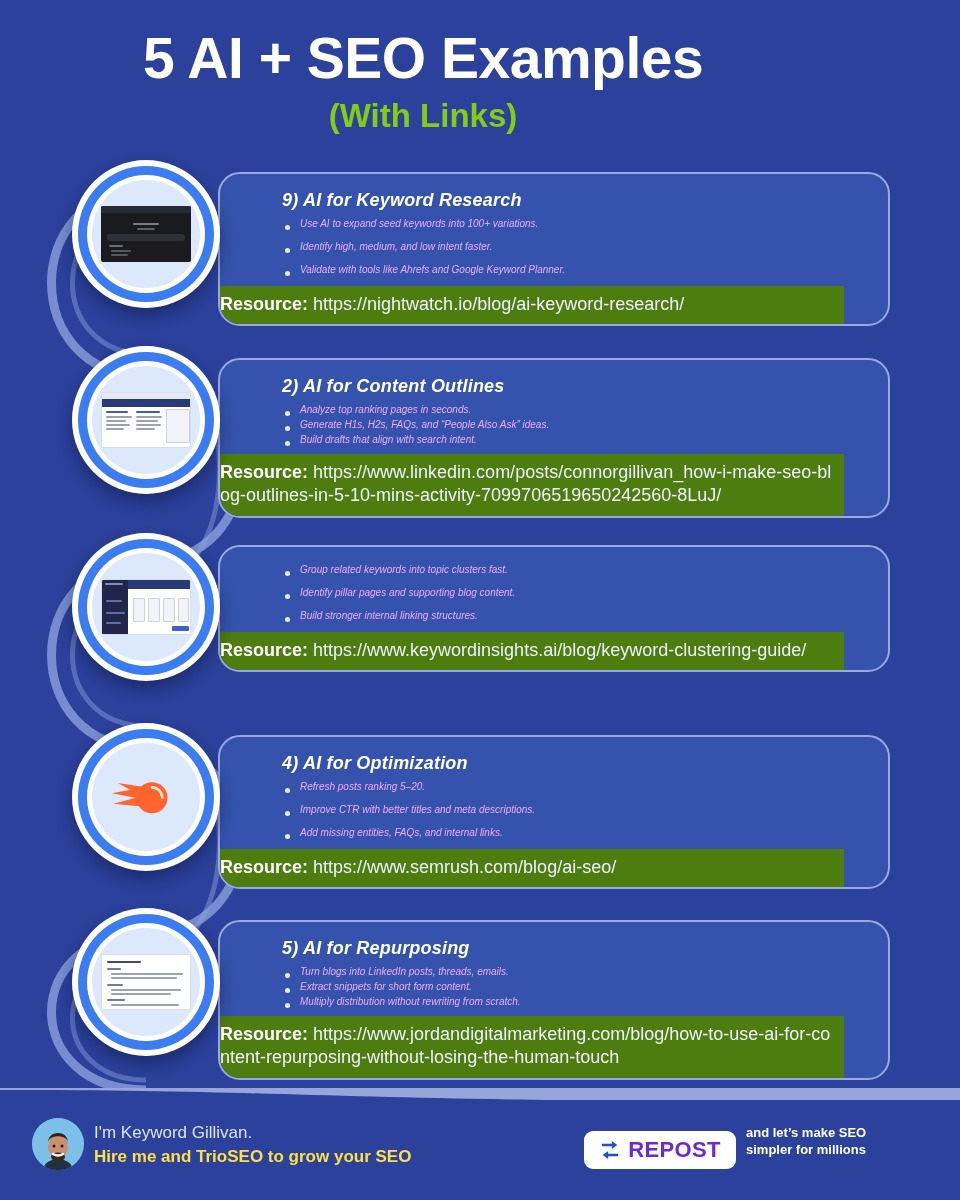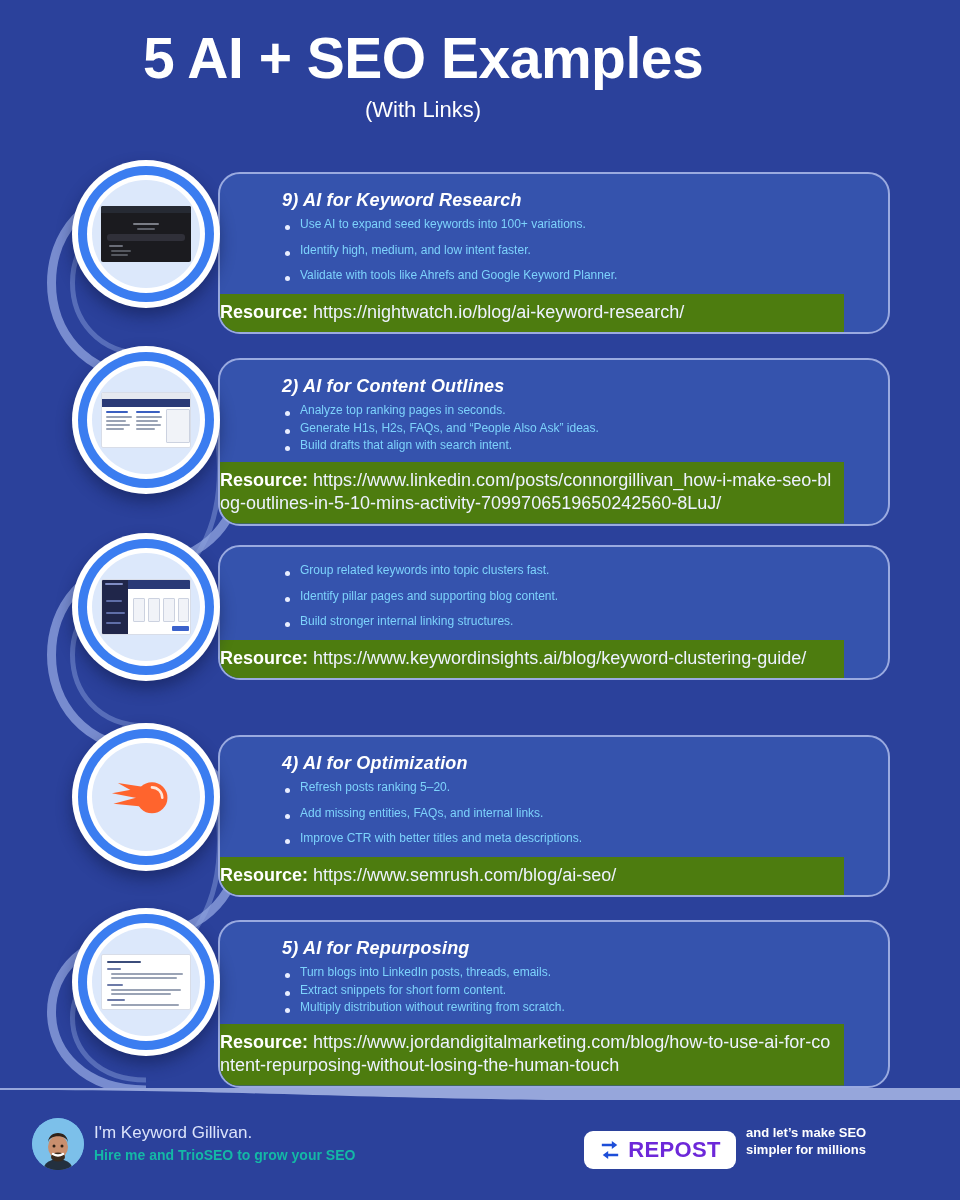--- a/index.html
+++ b/index.html
@@ -24,23 +24,23 @@
   .title{
     color:#ffffff;
     font-size:57px;
     font-weight:bold;
     letter-spacing:-0.5px;
     line-height:1;
     padding-top:30px;
     font-family:"Liberation Sans", sans-serif;
   }
   .subtitle{
-    color:#ffffff;
-    font-size:22px;
-    font-weight:normal;
+    color:#84cc16;
+    font-size:33px;
+    font-weight:bold;
     margin-top:12px;
     line-height:1;
   }
 
   
   .row{position:absolute;left:0;width:960px;}
   .row-1{top:172px;height:160px;}
   .row-2{top:358px;height:160px;}
   .row-3{top:545px;height:160px;}
   .row-4{top:735px;height:152px;}
@@ -61,25 +61,26 @@
   .card-title{
     color:#ffffff;
     font-size:18px;
     font-weight:bold;
     font-style:italic;
     letter-spacing:0.2px;
     margin-bottom:6px;
   }
   ul.bullets{list-style:none;margin:0;padding:0;}
   ul.bullets li{
-    color:#7dd3fc;
-    font-size:12px;
+    color:#f0abfc;
+    font-size:10px;
     line-height:1.3;
     padding-left:18px;
     position:relative;
+    font-style:italic;
   }
   ul.bullets li::before{
     content:"";
     position:absolute;
     left:3px;top:8px;
     width:5px;height:5px;
     border-radius:50%;
     background:#e8edff;
   }
   ul.bullets.loose li{margin-bottom:10px;}
@@ -151,21 +152,21 @@
     position:absolute;left:0;top:1088px;width:960px;height:14px;
   }
   .footer{position:absolute;left:0;top:1102px;width:960px;height:98px;}
   .avatar{
     position:absolute;left:32px;top:1118px;
     width:52px;height:52px;border-radius:50%;
     overflow:hidden;background:#6fb6e8;
   }
   .f-left{position:absolute;left:94px;top:1122px;}
   .f-line1{color:#dbe3fb;font-size:17px;line-height:1.25;}
-  .f-line2{color:#14b8a6;font-size:14px;font-weight:bold;line-height:1.3;margin-top:3px;}
+  .f-line2{color:#fde047;font-size:17px;font-weight:bold;line-height:1.3;margin-top:3px;}
   .repost-btn{
     position:absolute;left:584px;top:1131px;
     width:152px;height:38px;
     background:#ffffff;border-radius:9px;
     display:flex;align-items:center;justify-content:center;gap:7px;
   }
   .repost-label{color:#6d28d9;font-size:22px;font-weight:bold;letter-spacing:0.3px;}
   .f-right{position:absolute;left:746px;top:1124px;width:210px;}
   .f-r1,.f-r2{color:#ffffff;font-size:13px;font-weight:bold;line-height:1.32;}
 </style>
@@ -309,22 +310,22 @@
           <circle cx="58" cy="36" r="21" fill="#ff642d"></circle>
           <path d="M58,22 A14,14 0 0,1 72,36" fill="none" stroke="#ffe6d9" stroke-width="3.4" stroke-linecap="round"></path>
         </svg>
       </div>
     </div>
     <div class="card">
       <div class="card-inner">
         <div class="card-title">4) AI for Optimization</div>
         <ul class="bullets loose">
           <li>Refresh posts ranking 5–20.</li>
+          <li>Improve CTR with better titles and meta descriptions.</li>
           <li>Add missing entities, FAQs, and internal links.</li>
-          <li>Improve CTR with better titles and meta descriptions.</li>
         </ul>
       </div>
       <div class="resource-bar">
         <b>Resource:</b>
         <span class="res-url">https://www.semrush.com/blog/ai-seo/</span>
       </div>
     </div>
   </div>
 
   <div class="row row-5">

